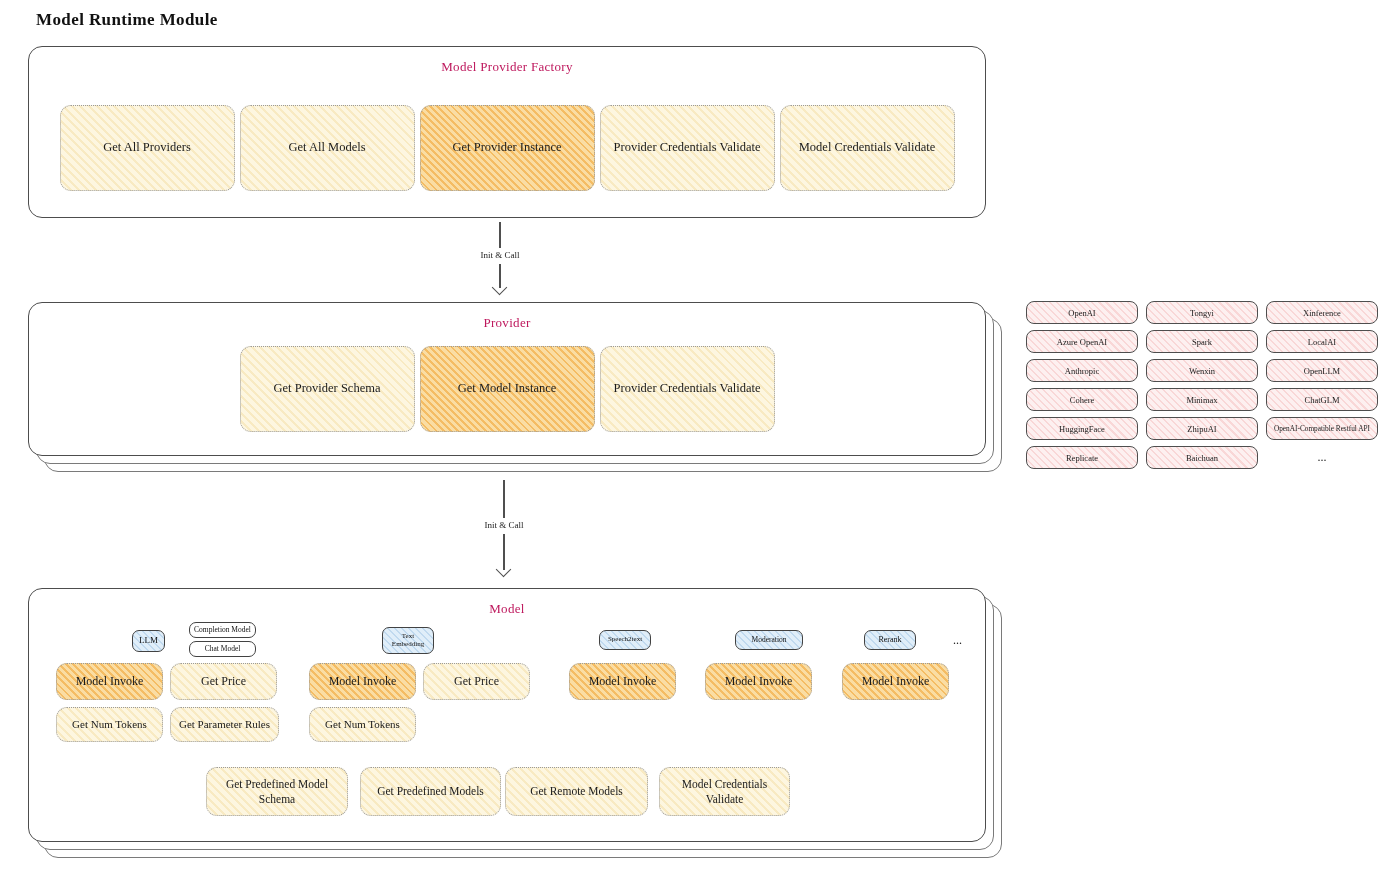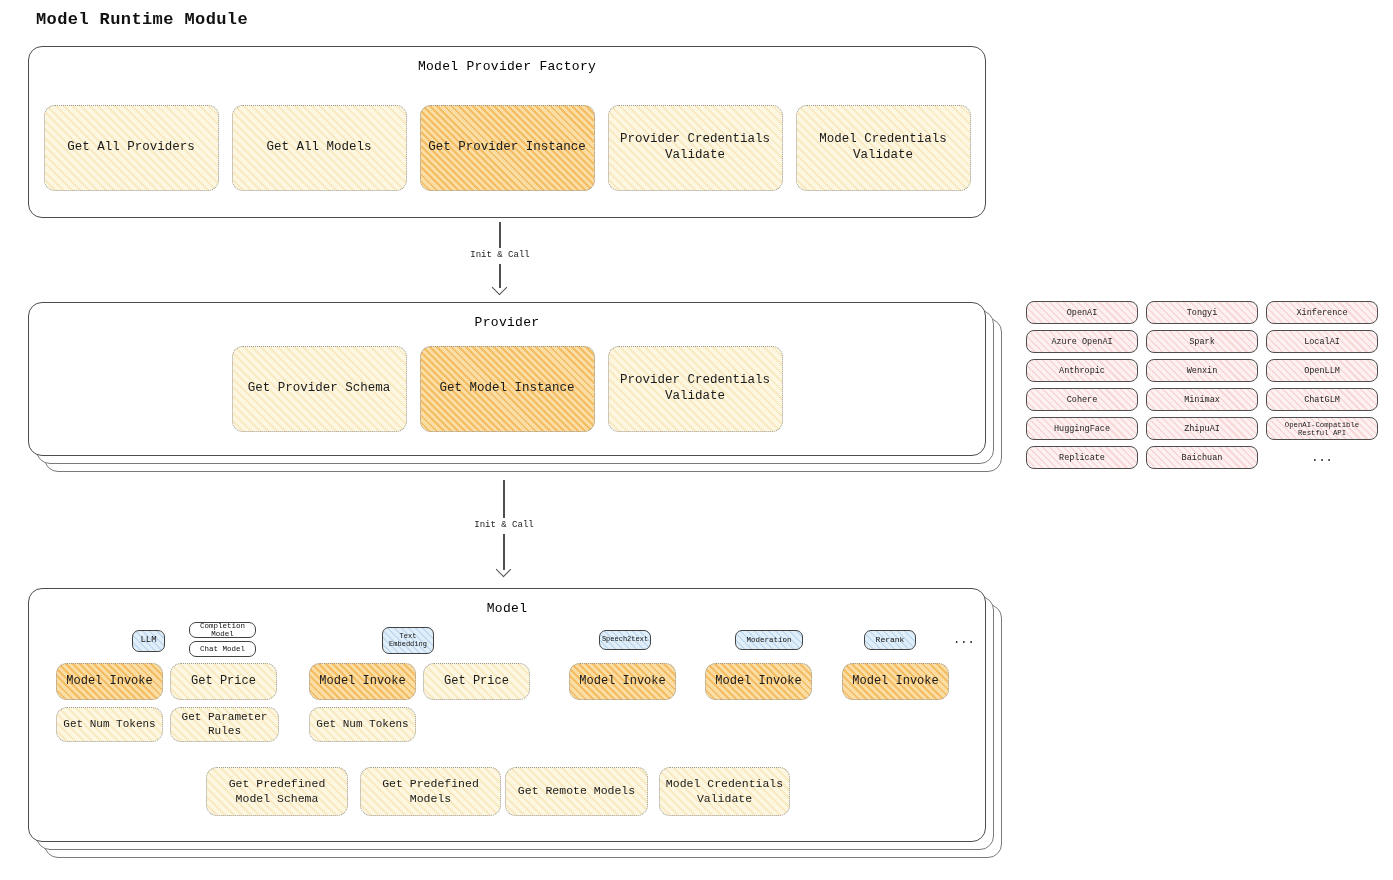--- a/index.html
+++ b/index.html
@@ -1,49 +1,49 @@
 <!DOCTYPE html>
 <html><head>
 <meta charset="utf-8">
 <style>
   html,body{margin:0;padding:0;background:#ffffff;}
   #canvas{
     position:relative;width:1393px;height:880px;background:#ffffff;overflow:hidden;
-    font-family:Liberation Mono, monospace;color:#1b1b1b;
+    font-family:Liberation Serif, serif;color:#1b1b1b;
   }
   
   .panel{
     position:absolute;background:#fff;border:1.5px solid #4d4d4d;border-radius:14px;
   }
   .panel-layer{
     position:absolute;background:#fff;border:1.4px solid #7a7a7a;border-radius:14px;
   }
   .panel-title{
     position:absolute;top:12px;left:0;right:0;text-align:center;
-    font-size:13px;letter-spacing:.3px;color:#000000;
+    font-size:13px;letter-spacing:.3px;color:#be185d;
   }
   
   .node{
     display:flex;align-items:center;justify-content:center;text-align:center;
     border:1.6px dotted #9a9a9a;border-radius:11px;
     font-size:12.5px;line-height:1.25;color:#1b1b1b;box-sizing:border-box;padding:4px;
   }
   .fill-light{
     background-color:#fdf6e0;
     background-image:repeating-linear-gradient(45deg,rgba(231,184,75,.20) 0 2px,transparent 2px 6px);
   }
   .fill-hot{
     background-color:#f9d astrous;
   }
   .fill-hot{
     background-color:#f9d68f;
     background-image:repeating-linear-gradient(45deg,rgba(238,158,46,.45) 0 2px,rgba(255,255,255,.18) 2px 5px);
   }
   .big-btn{width:175px;height:86px;}
-  .row-flex{position:absolute;left:0;right:0;display:flex;justify-content:center;gap:13px;}
+  .row-flex{position:absolute;left:0;right:0;display:flex;justify-content:center;gap:5px;}
   
   .arrow{position:absolute;width:90px;}
   .arrow .seg{position:absolute;left:44px;width:1.6px;background:#4f4f4f;}
   .arrow .alabel{position:absolute;left:0;right:0;text-align:center;font-size:9px;color:#222;}
   .arrow .chev{
     position:absolute;left:39px;width:10px;height:10px;
     border-right:1.6px solid #4f4f4f;border-bottom:1.6px solid #4f4f4f;transform:rotate(45deg);
   }
   
   .tab{

